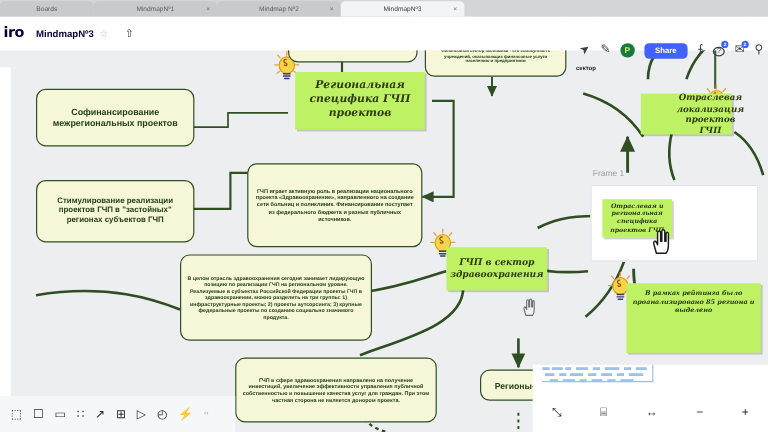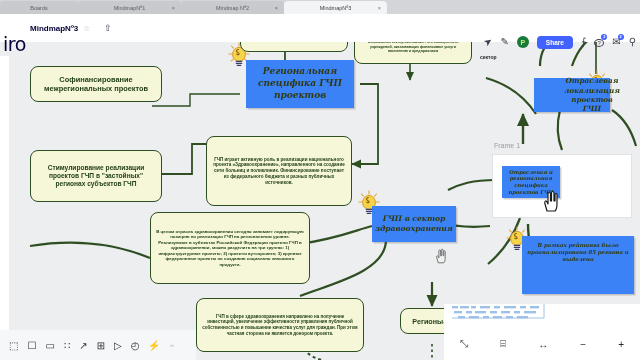--- a/index.html
+++ b/index.html
@@ -28,21 +28,21 @@
   .btab.t3{width:103px;background:#f3f4f5;color:#3c4043;}
   .btab .tclose{position:absolute;right:6px;top:3.5px;font-size:5.5px;color:#6b6e72;}
   .btab .tlabel{max-width:78%;overflow:hidden;white-space:nowrap;text-overflow:ellipsis;text-align:center;}
 
   
   #miro-topbar{
     position:absolute;left:0;top:14px;width:640px;height:28px;
     background:#ffffff;z-index:40;
   }
   #miro-logo{
-    position:absolute;left:3px;top:19px;font-size:19px;font-weight:400;
+    position:absolute;left:3px;top:6px;font-size:12px;font-weight:700;
     color:#050038;letter-spacing:-.5px;font-family:"DejaVu Sans",sans-serif;
   }
   #board-title{
     position:absolute;left:30px;top:10px;font-size:8px;font-weight:700;color:#050038;
   }
   #fav-star{position:absolute;left:83px;top:10px;font-size:8px;color:#b6b8c3;}
   #upload-btn{position:absolute;left:104px;top:9px;font-size:9px;color:#3c3c4c;}
 
   #tb-right{position:absolute;right:4px;top:14px;height:28px;display:flex;align-items:center;gap:8px;}
   .tb-ico{font-size:10px;color:#3c3c4c;line-height:1;position:relative;}
@@ -69,21 +69,21 @@
   #canvas-svg{position:absolute;left:0;top:0;width:640px;height:346px;}
 
   
   .note{
     position:absolute;background:#f5f7d8;border:1.6px solid #2f4f23;
     border-radius:8px;display:flex;align-items:center;justify-content:center;
     text-align:center;color:#23401a;font-weight:700;padding:3px 5px;
     line-height:1.25;
   }
   .ylabel{
-    position:absolute;background:#3b82f6;color:#2f3a10;
+    position:absolute;background:#bef264;color:#2f3a10;
     font-family:"DejaVu Serif",serif;font-style:italic;font-weight:700;
     text-align:center;line-height:1.3;padding:3px 4px;
     box-shadow:1.5px 1.5px 0 rgba(0,0,0,.18);
   }
   .bulb{position:absolute;width:22px;height:26px;}
 
   #frame1{
     position:absolute;left:492px;top:140px;width:140px;height:64px;
     background:#ffffff;border:1px solid #e0e2e5;
   }
@@ -207,21 +207,21 @@
     <g stroke="#2f4f23" fill="none" stroke-width="1.8">
       <path d="M262,18 L262,2"></path>
       <path d="M285,60 L285,20 L330,20"></path>
       <path d="M388,18 L388,2 L430,2"></path>
       <path d="M596,60 L596,20 L640,20" opacity=".9"></path>
     </g>
   </svg>
 
   <div id="left-white-strip"></div>
 
-  <div class="note" style="left:30px;top:52px;width:132px;height:36px;font-size:7.4px;">
+  <div class="note" style="left:30px;top:60px;width:132px;height:48px;font-size:7.4px;">
     <span>Софинансирование межрегиональных проектов</span>
   </div>
 
   <div class="note" style="left:30px;top:136px;width:132px;height:52px;font-size:6.6px;">
     <span>Стимулирование реализации проектов ГЧП в "застойных" регионах субъектов ГЧП</span>
   </div>
 
   <div class="note" style="left:206px;top:122px;width:146px;height:70px;font-size:4.6px;">
     <span>ГЧП играет активную роль в реализации национального проекта «Здравоохранение», направленного на создание сети больниц и поликлиник. Финансирование поступает из федерального бюджета и разных публичных источников.</span>
   </div>

